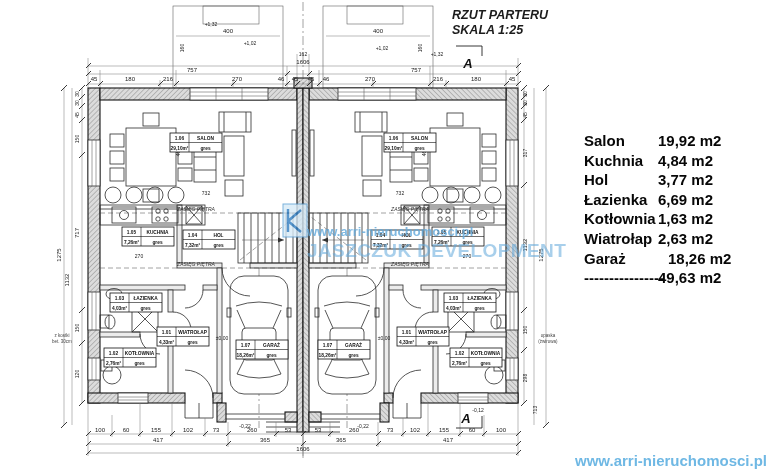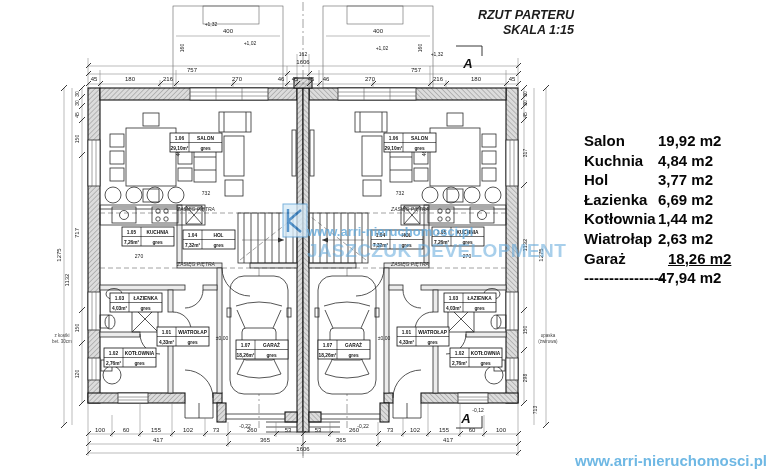--- a/index.html
+++ b/index.html
@@ -18,26 +18,26 @@
   .tick{stroke:#222;stroke-width:.9;fill:none;}
   .dt{font-size:6px;fill:#222;text-anchor:middle;}
   .dt5{font-size:5px;fill:#222;text-anchor:middle;}
   .rt{font-size:4.8px;fill:#111;text-anchor:middle;font-weight:bold;}
   .anno{font-size:5px;font-style:italic;fill:#333;text-anchor:middle;}
   .edge{font-size:4.5px;fill:#444;text-anchor:middle;}
   .secA{font-size:13px;font-style:italic;font-weight:bold;fill:#111;text-anchor:middle;}
   .lbx rect{fill:#fff;stroke:#111;stroke-width:.8;}
   .lbx line{stroke:#111;stroke-width:.6;}
   
-  .title-block{position:absolute;left:452px;top:8px;width:122px;text-align:right;
+  .title-block{position:absolute;left:452px;top:8px;width:122px;text-align:left;
     font-style:italic;font-weight:bold;font-size:12.5px;color:#1c1c1c;line-height:1.2;}
   .legend{position:absolute;left:584px;top:131px;font-size:15px;font-weight:bold;color:#070707;}
   .legend .row{display:flex;line-height:19.6px;white-space:nowrap;}
   .legend .n{width:74px;}
-  .legend .row.indent .a{padding-left:10px;text-decoration:underline;}
+  .legend .row.indent .a{padding-left:10px;}
   .wm-center{position:absolute;left:307px;top:224px;color:rgba(96,168,218,.8);
     font-size:13px;font-weight:bold;line-height:1.2;white-space:nowrap;}
   .wm-center .l2{font-size:19px;letter-spacing:.4px;color:rgba(96,168,218,.55);}
   .wm-corner{position:absolute;right:3px;bottom:1px;font-size:15px;font-weight:bold;
     color:#6fb8e4;white-space:nowrap;}
 </style>
 </head>
 <body>
 
 <div class="canvas">
@@ -422,21 +422,21 @@
   </g>
 
   <g opacity=".8">
     <rect x="283" y="204" width="24" height="33" fill="#d7eaf7" stroke="#5b9fd4" stroke-width="1"></rect>
     <path d="M288,209 v23 M288,221 l13,-11 M288,221 l13,11" stroke="#2f7cc0" stroke-width="2.4" fill="none"></path>
   </g>
 </svg>
 
 <div class="title-block">
   <div>RZUT PARTERU</div>
-  <div>SKALA 1:15</div>
+  <div>SKALA 1:25</div>
 </div>
 
 <div class="legend">
   <div class="row">
         <span class="n">Salon</span>
         <span class="a">19,92 m2</span>
       </div>
   <div class="row">
         <span class="n">Kuchnia</span>
         <span class="a">4,84 m2</span>
@@ -444,33 +444,33 @@
   <div class="row">
         <span class="n">Hol</span>
         <span class="a">3,77 m2</span>
       </div>
   <div class="row">
         <span class="n">Łazienka</span>
         <span class="a">6,69 m2</span>
       </div>
   <div class="row">
         <span class="n">Kotłownia</span>
-        <span class="a">1,44 m2</span>
+        <span class="a">1,63 m2</span>
       </div>
   <div class="row">
         <span class="n">Wiatrołap</span>
         <span class="a">2,63 m2</span>
       </div>
   <div class="row indent">
         <span class="n">Garaż</span>
         <span class="a">18,26 m2</span>
       </div>
   <div class="row">
         <span class="n">----------------</span>
-        <span class="a">47,94 m2</span>
+        <span class="a">49,63 m2</span>
       </div>
 </div>
 
 <div class="wm-center">
   <div class="l1">www.arri-nieruchomosci.pl</div>
   <div class="l2">JASZCZUK DEVELOPMENT</div>
 </div>
 <div class="wm-corner">www.arri-nieruchomosci.pl</div>
 
 </div>

